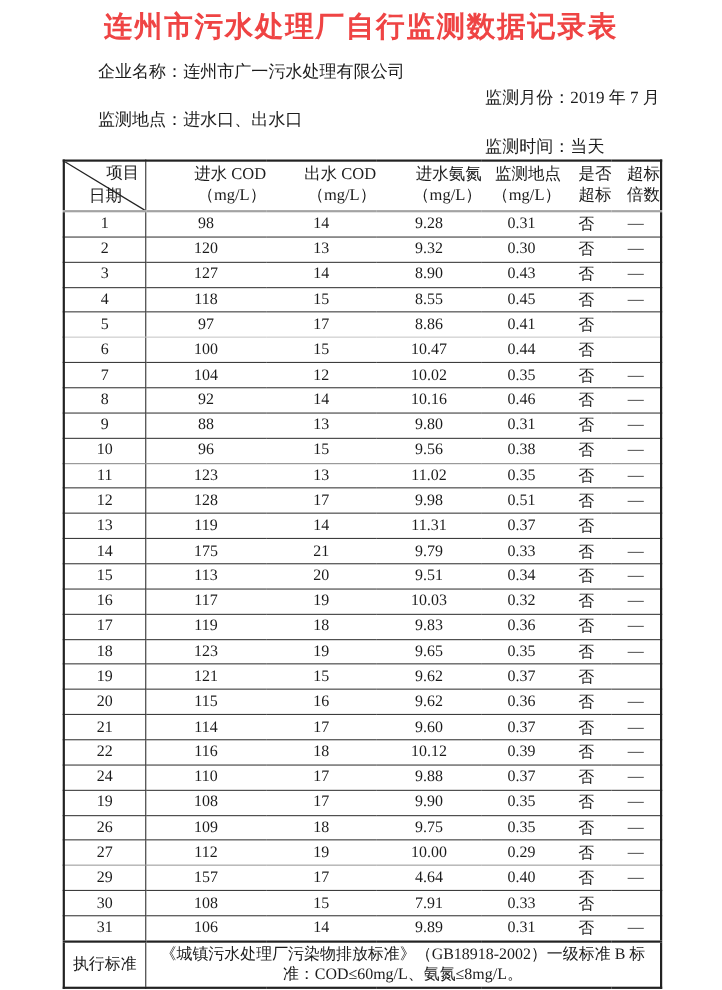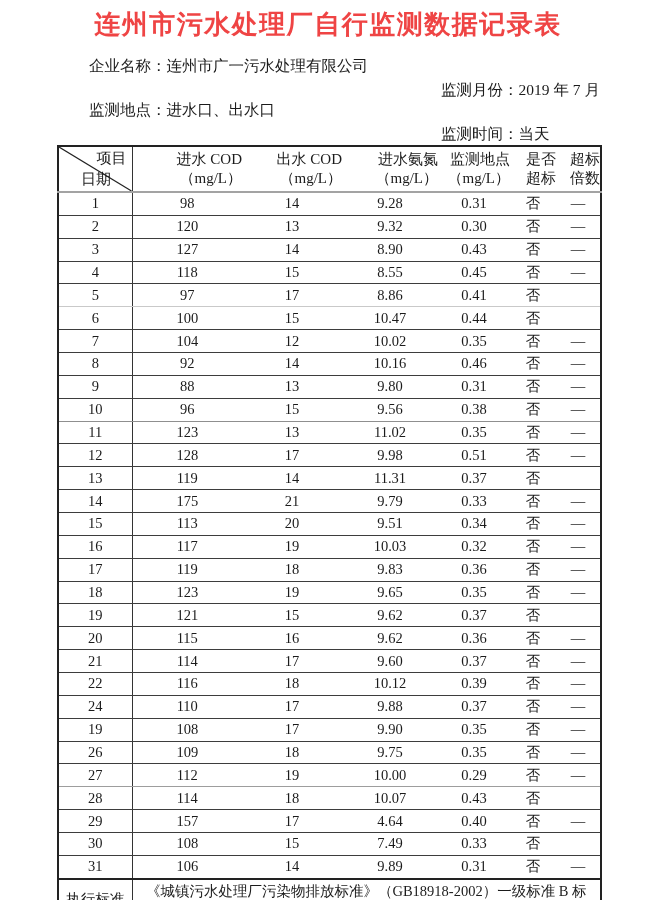--- a/index.html
+++ b/index.html
@@ -345,42 +345,33 @@
         <tr>
     <td>27</td>
     <td>112</td>
     <td>19</td>
     <td>10.00</td>
     <td>0.29</td>
     <td>否</td>
     <td>—</td>
   </tr>
         <tr>
-    <td>28</td>
-    <td>114</td>
-    <td>18</td>
-    <td>10.07</td>
-    <td>0.43</td>
-    <td>否</td>
-    <td></td>
-  </tr>
-        <tr>
     <td>29</td>
     <td>157</td>
     <td>17</td>
     <td>4.64</td>
     <td>0.40</td>
     <td>否</td>
     <td>—</td>
   </tr>
         <tr>
     <td>30</td>
     <td>108</td>
     <td>15</td>
-    <td>7.49</td>
+    <td>7.91</td>
     <td>0.33</td>
     <td>否</td>
     <td></td>
   </tr>
         <tr>
     <td>31</td>
     <td>106</td>
     <td>14</td>
     <td>9.89</td>
     <td>0.31</td>

